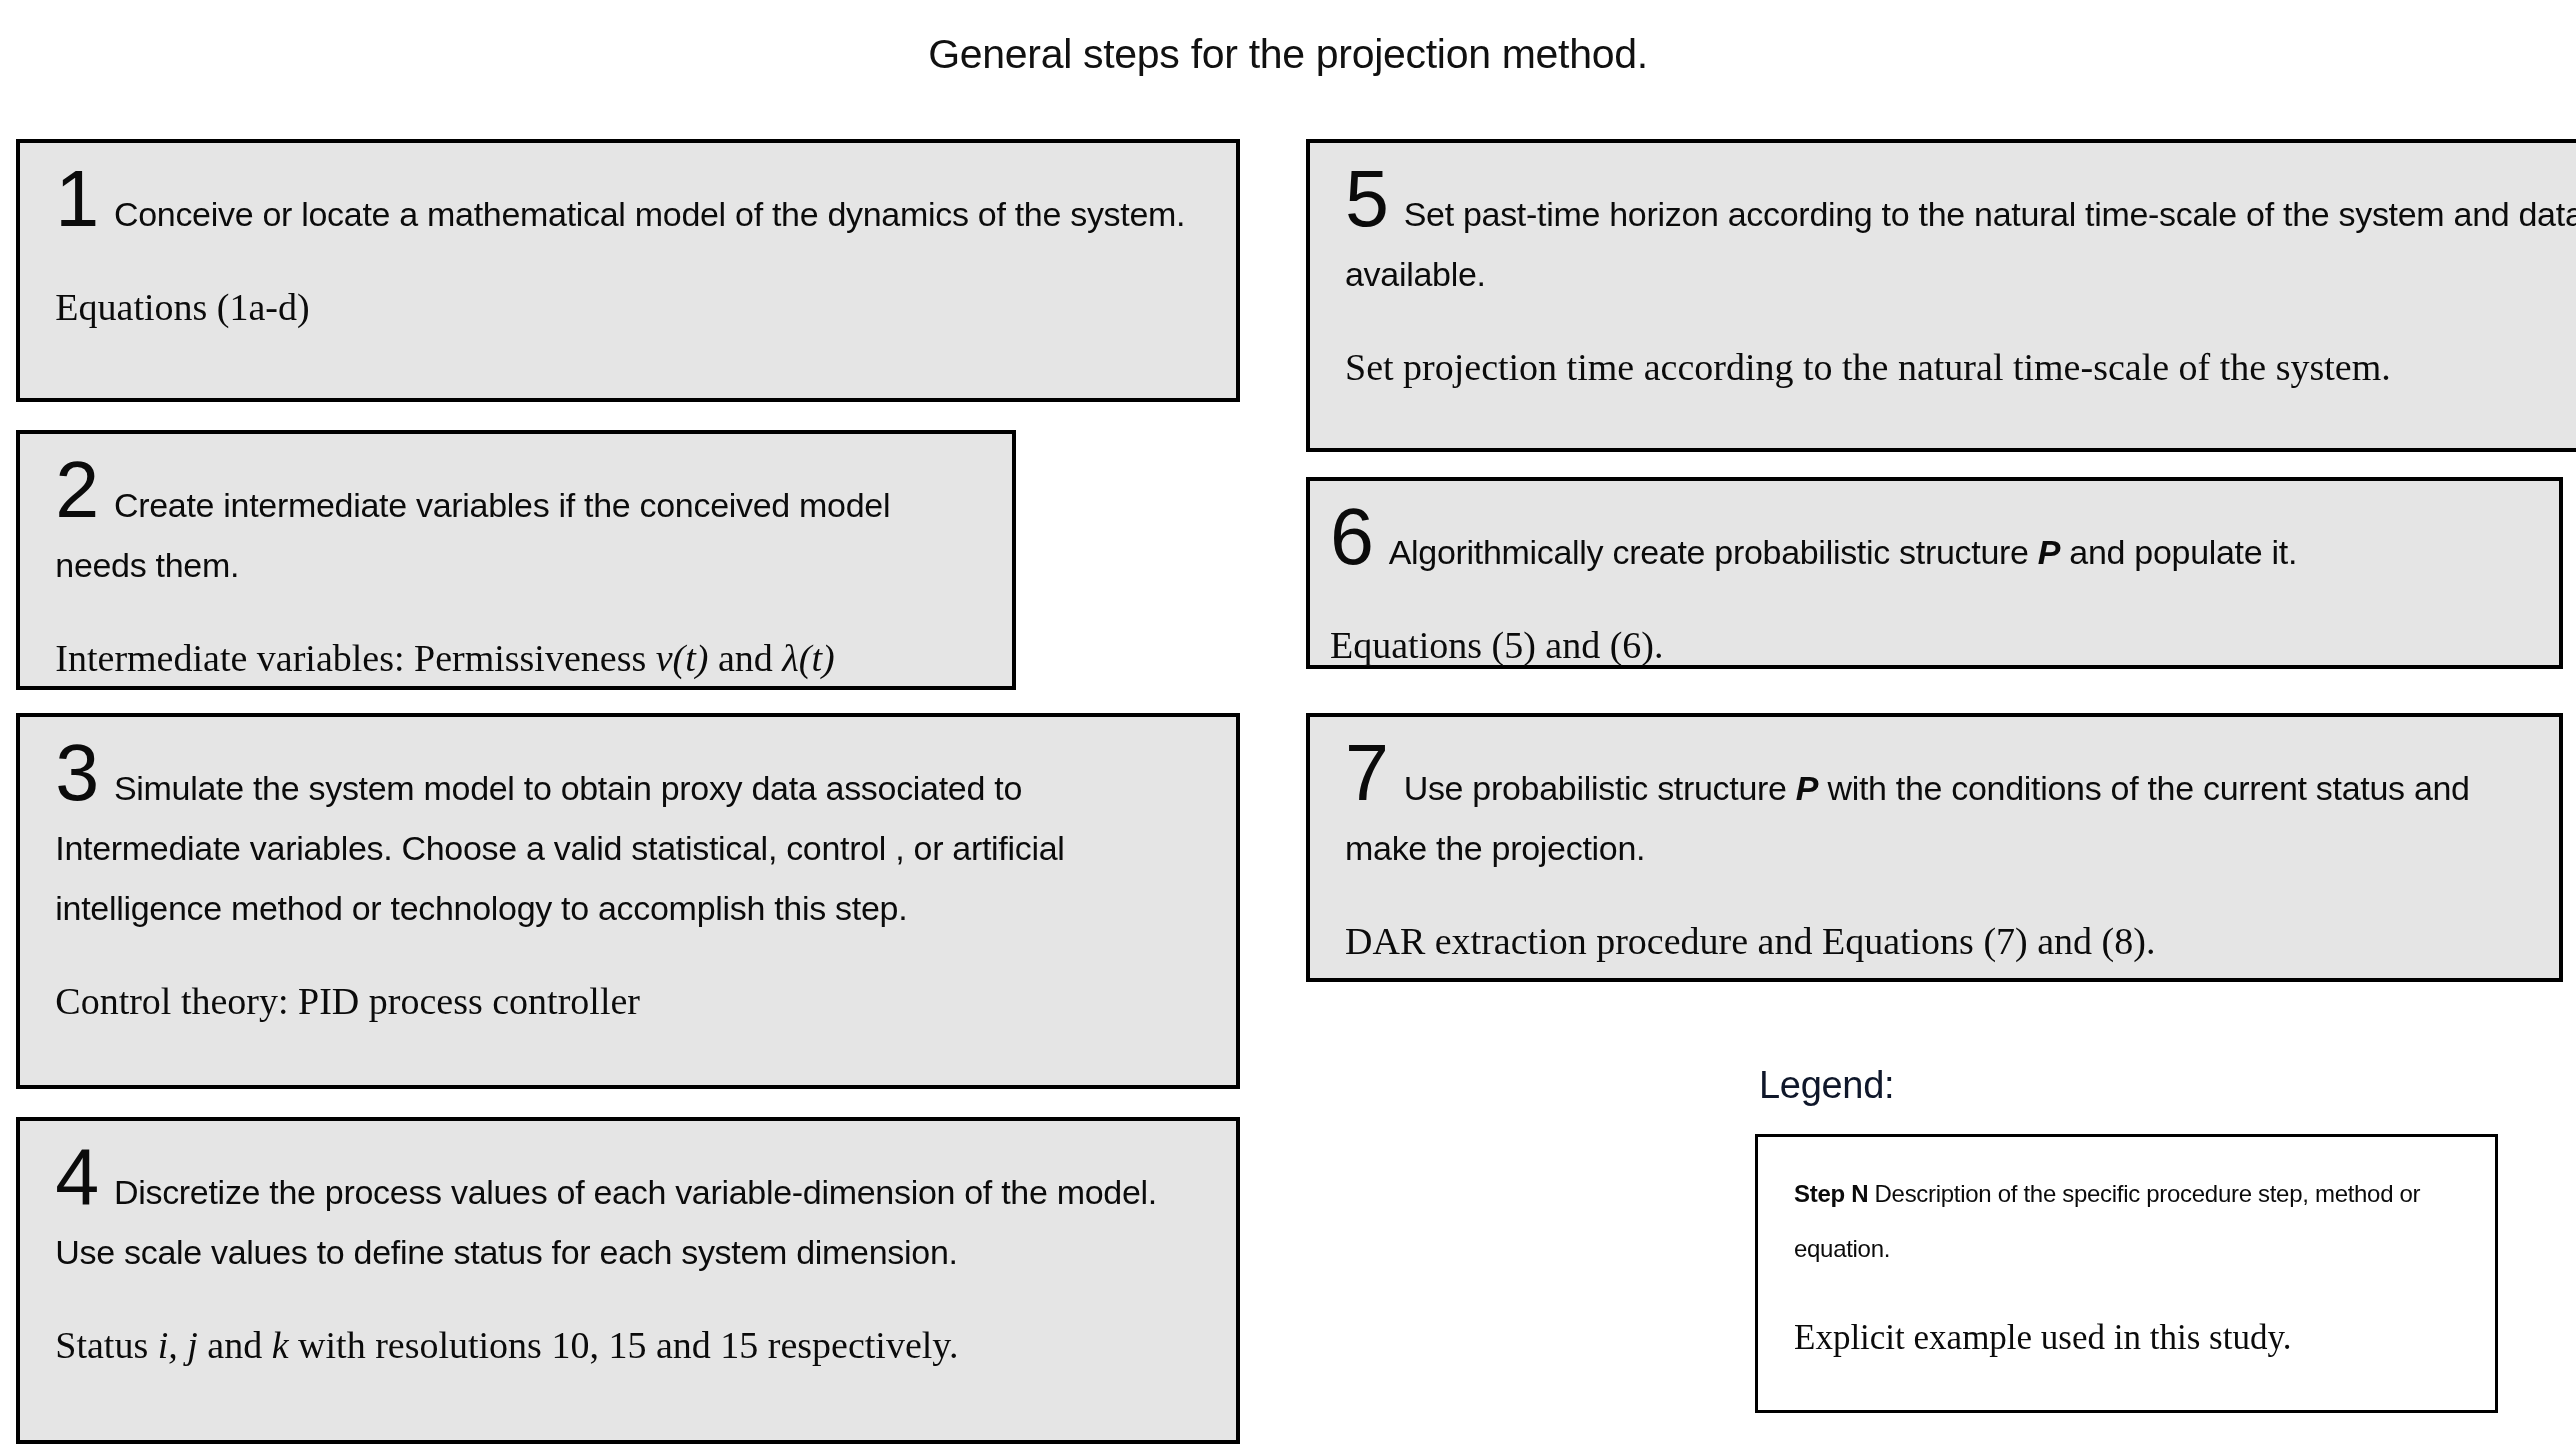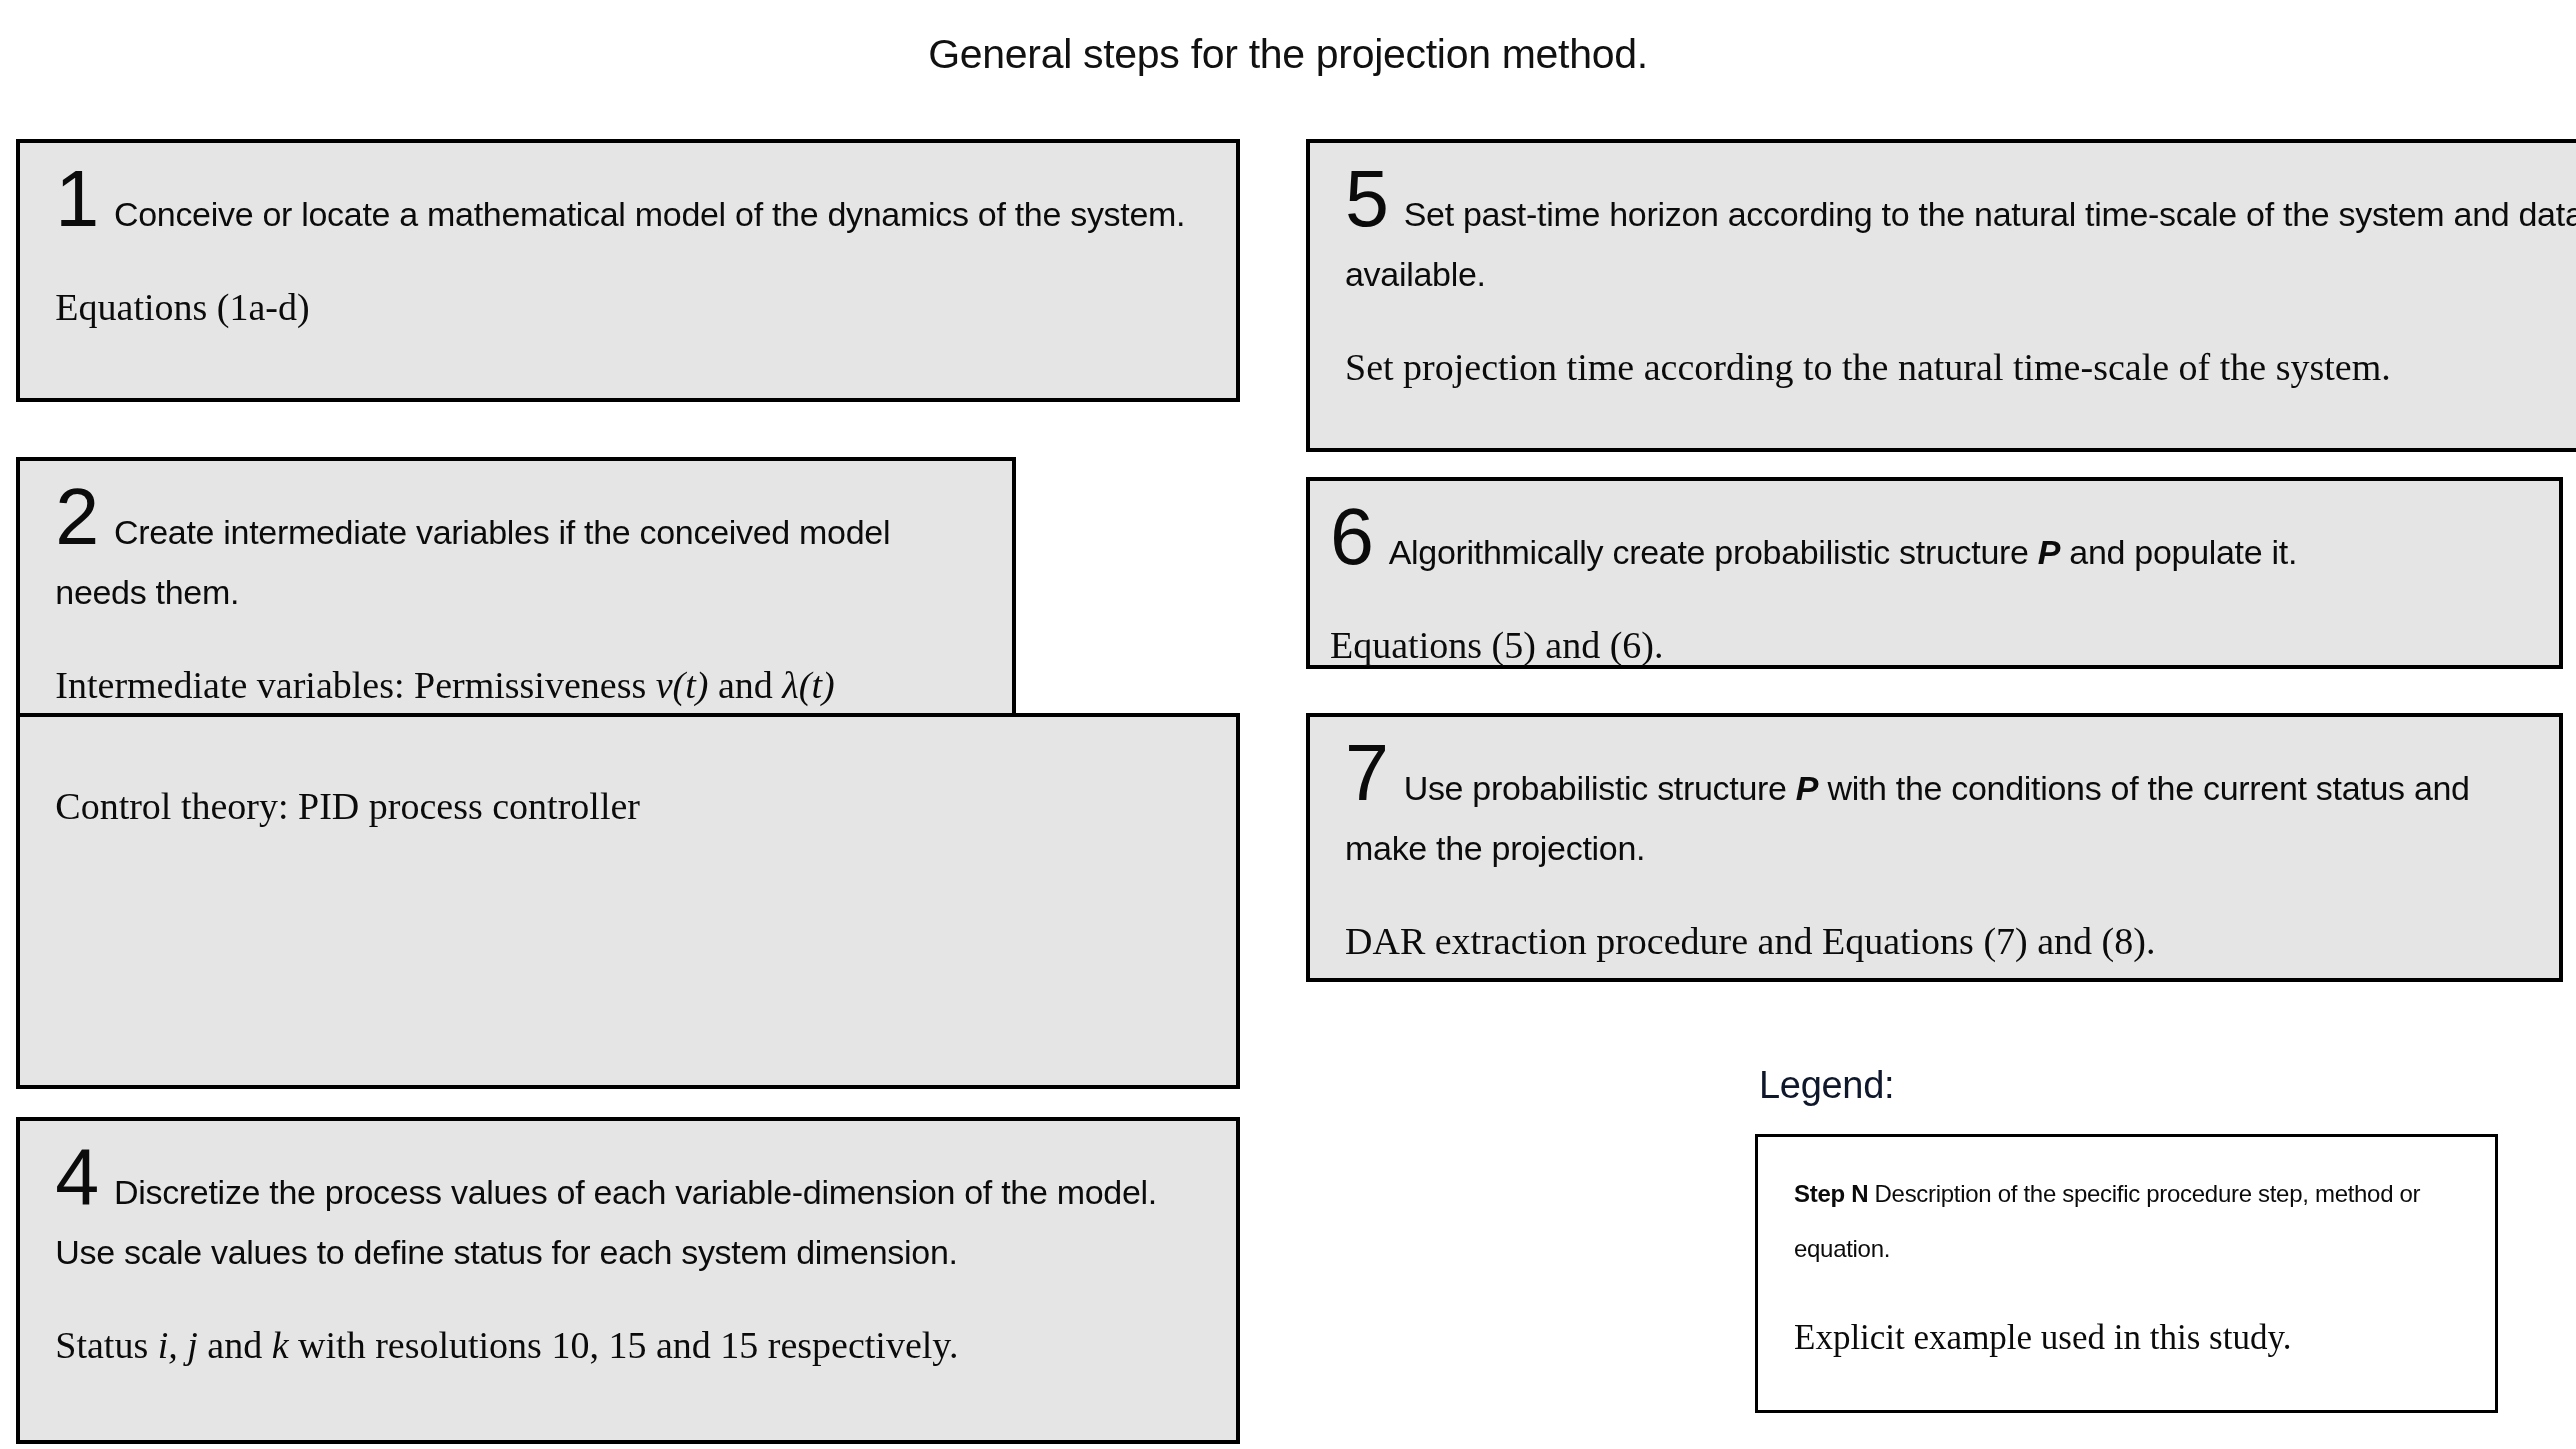--- a/index.html
+++ b/index.html
@@ -29,21 +29,21 @@
   }
   .box {
     position: absolute;
     box-sizing: border-box;
     border: 4.4px solid #000000;
     background: #e5e5e5;
     padding: 26px 29px 0 35px;
   }
   
   .s1 { left: 16.3px;  top: 139px;  width: 1224px; height: 263px; }
-  .s2 { left: 16.3px;  top: 430px;  width: 1000px; height: 260px; margin-top: 27px; }
+  .s2 { left: 16.3px;  top: 430px;  width: 1000px; height: 260px; }
   .s3 { left: 16.3px;  top: 713px; width: 1224px; height: 376px; }
   .s4 { left: 16.3px;  top: 1117px; width: 1224px; height: 327px; }
   
   .s5 { left: 1306px; top: 139px;  width: 1368px; height: 313px; }
   .s6 { left: 1306px; top: 477px;  width: 1257px; height: 192px; padding-left: 20px; }
   .s7 { left: 1306px; top: 713px; width: 1257px; height: 269px; }
 
   .desc {
     margin: 0;
     font-family: "Liberation Sans", sans-serif;
@@ -112,20 +112,21 @@
     <p class="desc"><span class="num">1</span><span><span class="seg-n">Conceive or locate a mathematical model of the dynamics of the system.</span></span></p>
     <p class="example"><span class="seg-n">Equations (1a-d)</span></p>
   </div>
 
   <div class="box s2">
     <p class="desc"><span class="num">2</span><span><span class="seg-n">Create intermediate variables if the conceived model needs them.</span></span></p>
     <p class="example"><span class="seg-n">Intermediate variables: Permissiveness </span><span class="seg-i">v(t)</span><span class="seg-n"> and </span><span class="seg-i">λ(t)</span></p>
   </div>
 
   <div class="box s3">
+    <p class="desc"><span class="num">3</span><span><span class="seg-n">Simulate the system model to obtain proxy data associated to Intermediate variables. Choose a valid statistical, control , or artificial intelligence method or technology to accomplish this step.</span></span></p>
     <p class="example"><span class="seg-n">Control theory: PID process controller</span></p>
   </div>
 
   <div class="box s4">
     <p class="desc"><span class="num">4</span><span><span class="seg-n">Discretize the process values of each variable-dimension of the model. Use scale values to define status for each system dimension.</span></span></p>
     <p class="example"><span class="seg-n">Status </span><span class="seg-i">i, j</span><span class="seg-n"> and </span><span class="seg-i">k</span><span class="seg-n"> with resolutions 10, 15 and 15 respectively.</span></p>
   </div>
 
   <div class="box s5">
     <p class="desc"><span class="num">5</span><span><span class="seg-n">Set past-time horizon according to the natural time-scale of the system and data available.</span></span></p>

